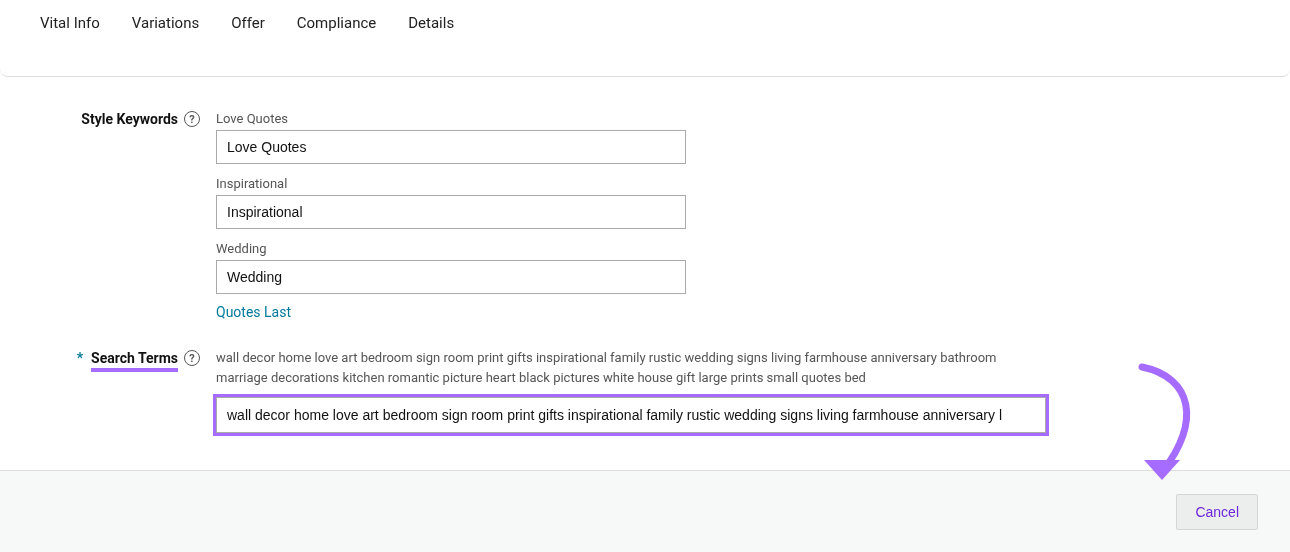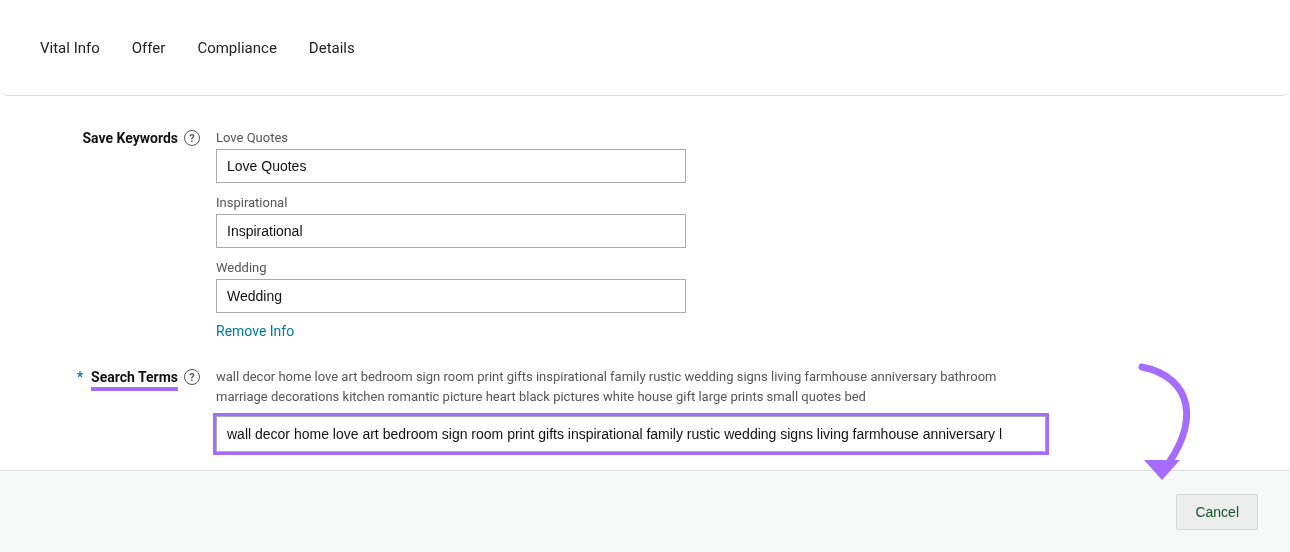--- a/index.html
+++ b/index.html
@@ -11,22 +11,21 @@
     width: 1290px;
     height: 552px;
     position: relative;
     overflow: hidden;
   }
   .tabs {
     display: flex;
     gap: 32px;
     padding: 0 40px;
     border-bottom: 1px solid #ddd;
-    height: 96px;
-    align-items: center;
+    height: 77px;
     position: relative;
     border-radius: 8px;
   }
   .tab {
     font-size: 15px;
     color: #222;
     cursor: pointer;
     position: relative;
     padding: 14px 0;
   }
@@ -165,61 +164,62 @@
     height: 36px;
     padding: 0 18px;
     font-size: 14px;
     border-radius: 2px;
     cursor: pointer;
     border: 1px solid transparent;
   }
   .btn-cancel {
     background: #eceded;
     border-color: #d5d7d7;
-    color: #14532d;
+    color: #6d28d9;
   }
   .btn-primary {
     background: #007a88;
     color: #fff;
     border-color: #006873;
   }
   .arrow-annotation {
     position: absolute;
     right: 78px;
     bottom: 60px;
     width: 110px;
     height: 130px;
     pointer-events: none;
   }
 </style>
 </head>
 <body>
 
 <div class="tabs">
   <div class="tab">Vital Info</div>
+  <div class="tab">Variations</div>
   <div class="tab">Offer</div>
   <div class="tab">Compliance</div>
   <div class="tab">Details</div>
 </div>
 
 <div class="content">
 
   <div class="field-row">
     <div class="label-col">
-      <span class="label-text">Save Keywords</span>
+      <span class="label-text">Style Keywords</span>
       <span class="help-circle">?</span>
     </div>
     <div class="input-col">
       <div class="sub-label">Love Quotes</div>
       <input class="text-input" type="text" value="Love Quotes" style="">
       <div class="sub-label">Inspirational</div>
       <input class="text-input" type="text" value="Inspirational" style="">
       <div class="sub-label">Wedding</div>
       <input class="text-input" type="text" value="Wedding" style="">
-      <div class="link">Remove Info</div>
+      <div class="link">Quotes Last</div>
     </div>
   </div>
 
   <div class="field-row" style="margin-top:28px;">
     <div class="label-col">
       <span class="required-star">*</span>
       <span class="search-label-wrap">
         <span class="label-text">Search Terms</span>
         <span class="search-label-underline"></span>
       </span>

